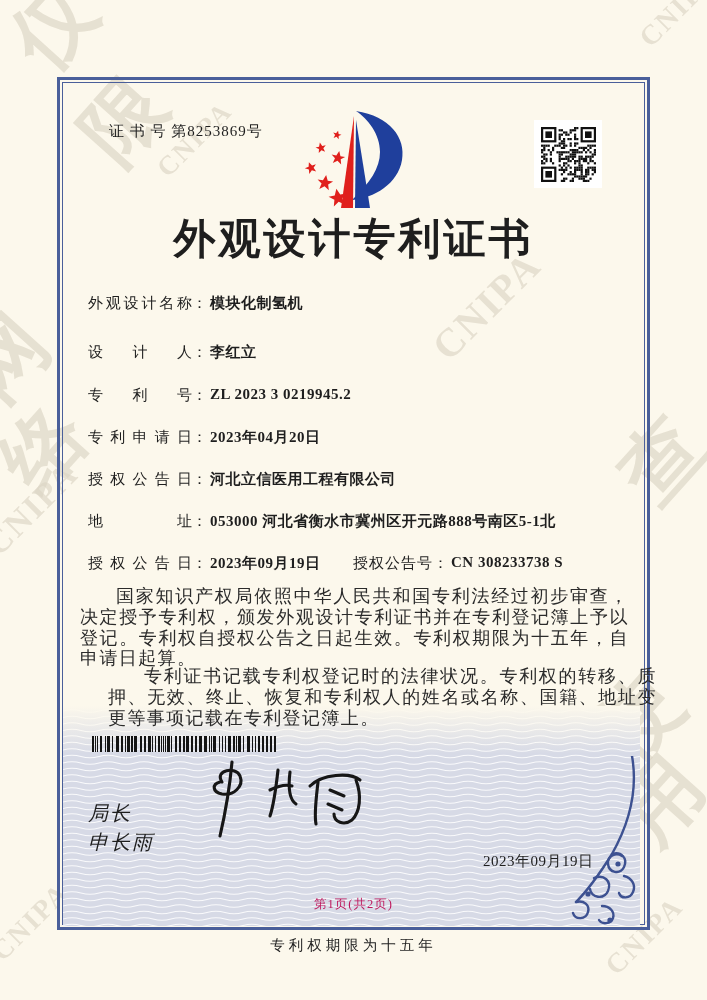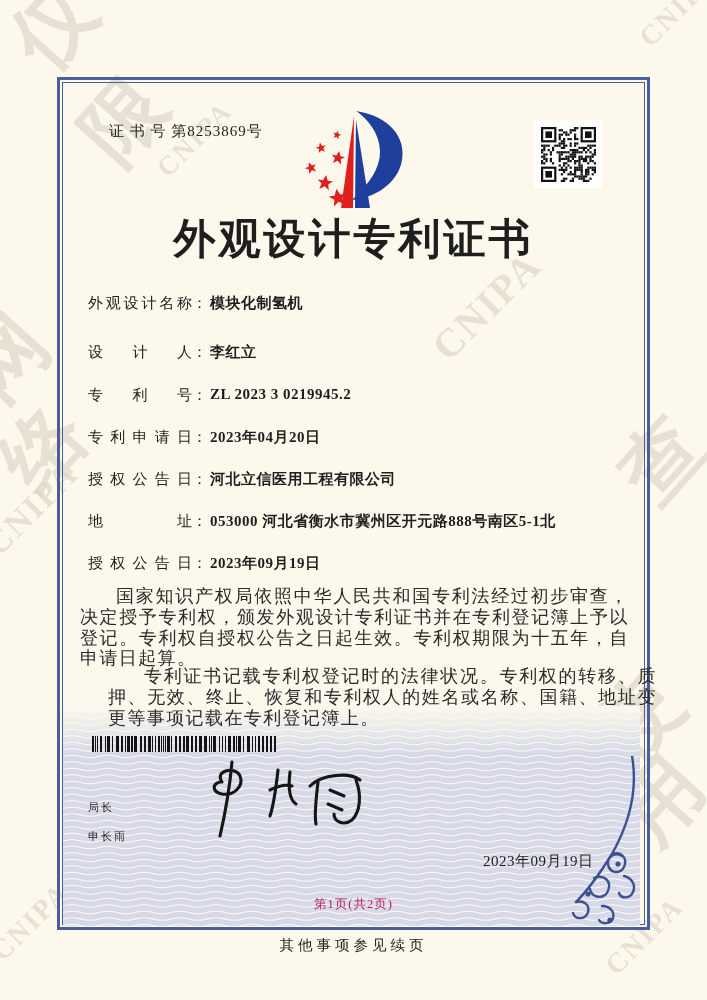--- a/index.html
+++ b/index.html
@@ -30,21 +30,21 @@
   .grant-col{position:absolute;left:265px;top:0;white-space:nowrap;}
   .glabel{letter-spacing:1px;}
   
   .para{left:80px;width:549px;font-size:18px;line-height:20.8px;letter-spacing:1.4px;
         text-indent:2em;color:#2b2b2b;z-index:3;text-align:justify;}
   
   .band{left:63px;top:706px;width:577px;height:220px;z-index:2;}
   .band-fade{left:63px;top:706px;width:577px;height:48px;z-index:2;
              background:linear-gradient(#fcf8ec,rgba(252,248,236,0));}
   .barcode{left:92px;top:736px;z-index:3;}
-  .signer{left:88px;font-size:11px;letter-spacing:2px;z-index:3;}
+  .signer{left:88px;font-size:20px;letter-spacing:2px;z-index:3;font-style:italic;}
   .sig{left:192px;top:760px;z-index:3;}
   .issue-date{left:483px;top:852px;font-size:15px;z-index:3;letter-spacing:.5px;}
   .page-note{left:0;right:0;top:896px;text-align:center;font-size:12.5px;letter-spacing:1px;z-index:3;color:#be185d;}
   .cont-note{left:0;right:0;top:936px;text-align:center;font-size:14.5px;letter-spacing:4px;z-index:3;}
   .flourish{left:566px;top:756px;z-index:3;}
   svg{display:block;}
 </style>
 </head>
 <body>
 
@@ -357,20 +357,23 @@
   <span class="flabel">专利申请日</span><span class="fcolon">：</span><span class="fvalue">2023年04月20日</span>
 </div>
 <div class="abs frow" style="top:470px;">
   <span class="flabel">授权公告日</span><span class="fcolon">：</span><span class="fvalue">河北立信医用工程有限公司</span>
 </div>
 <div class="abs frow" style="top:512px;">
   <span class="flabel">地址</span><span class="fcolon">：</span><span class="fvalue">053000 河北省衡水市冀州区开元路888号南区5-1北</span>
 </div>
 <div class="abs frow" style="top:554px;">
   <span class="flabel">授权公告日</span><span class="fcolon">：</span><span class="fvalue">2023年09月19日</span>
+  <span class="grant-col">
+    <span class="glabel">授权公告号</span><span>：</span><span class="fvalue">CN 308233738 S</span>
+  </span>
 </div>
 
 <div class="abs para" style="top:586px;">国家知识产权局依照中华人民共和国专利法经过初步审查，决定授予专利权，颁发外观设计专利证书并在专利登记簿上予以登记。专利权自授权公告之日起生效。专利权期限为十五年，自申请日起算。</div>
 <div class="abs para" style="top:666px;margin-left:28px;">专利证书记载专利权登记时的法律状况。专利权的转移、质押、无效、终止、恢复和专利权人的姓名或名称、国籍、地址变更等事项记载在专利登记簿上。</div>
 
 <svg id="barcode-svg" class="abs barcode" width="190" height="16">
     <rect x="0" y="0" width="2" height="16" fill="#141414"></rect>
     <rect x="3" y="0" width="1" height="16" fill="#141414"></rect>
     <rect x="5" y="0" width="1" height="16" fill="#141414"></rect>
     <rect x="8" y="0" width="2" height="16" fill="#141414"></rect>
@@ -448,13 +451,13 @@
   <path d="M46,98 c9,-3 16,4 12,13 c-4,8 -15,6 -16,-3 c-1,-8 8,-12 14,-8"></path>
   <path d="M28,122 c10,-4 18,3 14,13 c-4,9 -17,7 -18,-2"></path>
   <path d="M10,146 c8,-2 14,3 12,10 c-2,8 -13,8 -15,1"></path>
   <path d="M58,120 c8,2 12,9 9,16 c-3,7 -12,7 -14,1"></path>
   <path d="M36,150 c8,0 13,6 11,12 c-2,6 -11,7 -14,2"></path>
   <circle cx="52" cy="108" r="2.6" fill="#3d5191" stroke="none"></circle>
   <circle cx="22" cy="138" r="2.6" fill="#3d5191" stroke="none"></circle>
   <circle cx="44" cy="164" r="2.6" fill="#3d5191" stroke="none"></circle>
 </svg>
 
-<div class="abs cont-note">其他事项参见续页</div>
+<div class="abs cont-note">专利权期限为十五年</div>
 
 </body></html>

